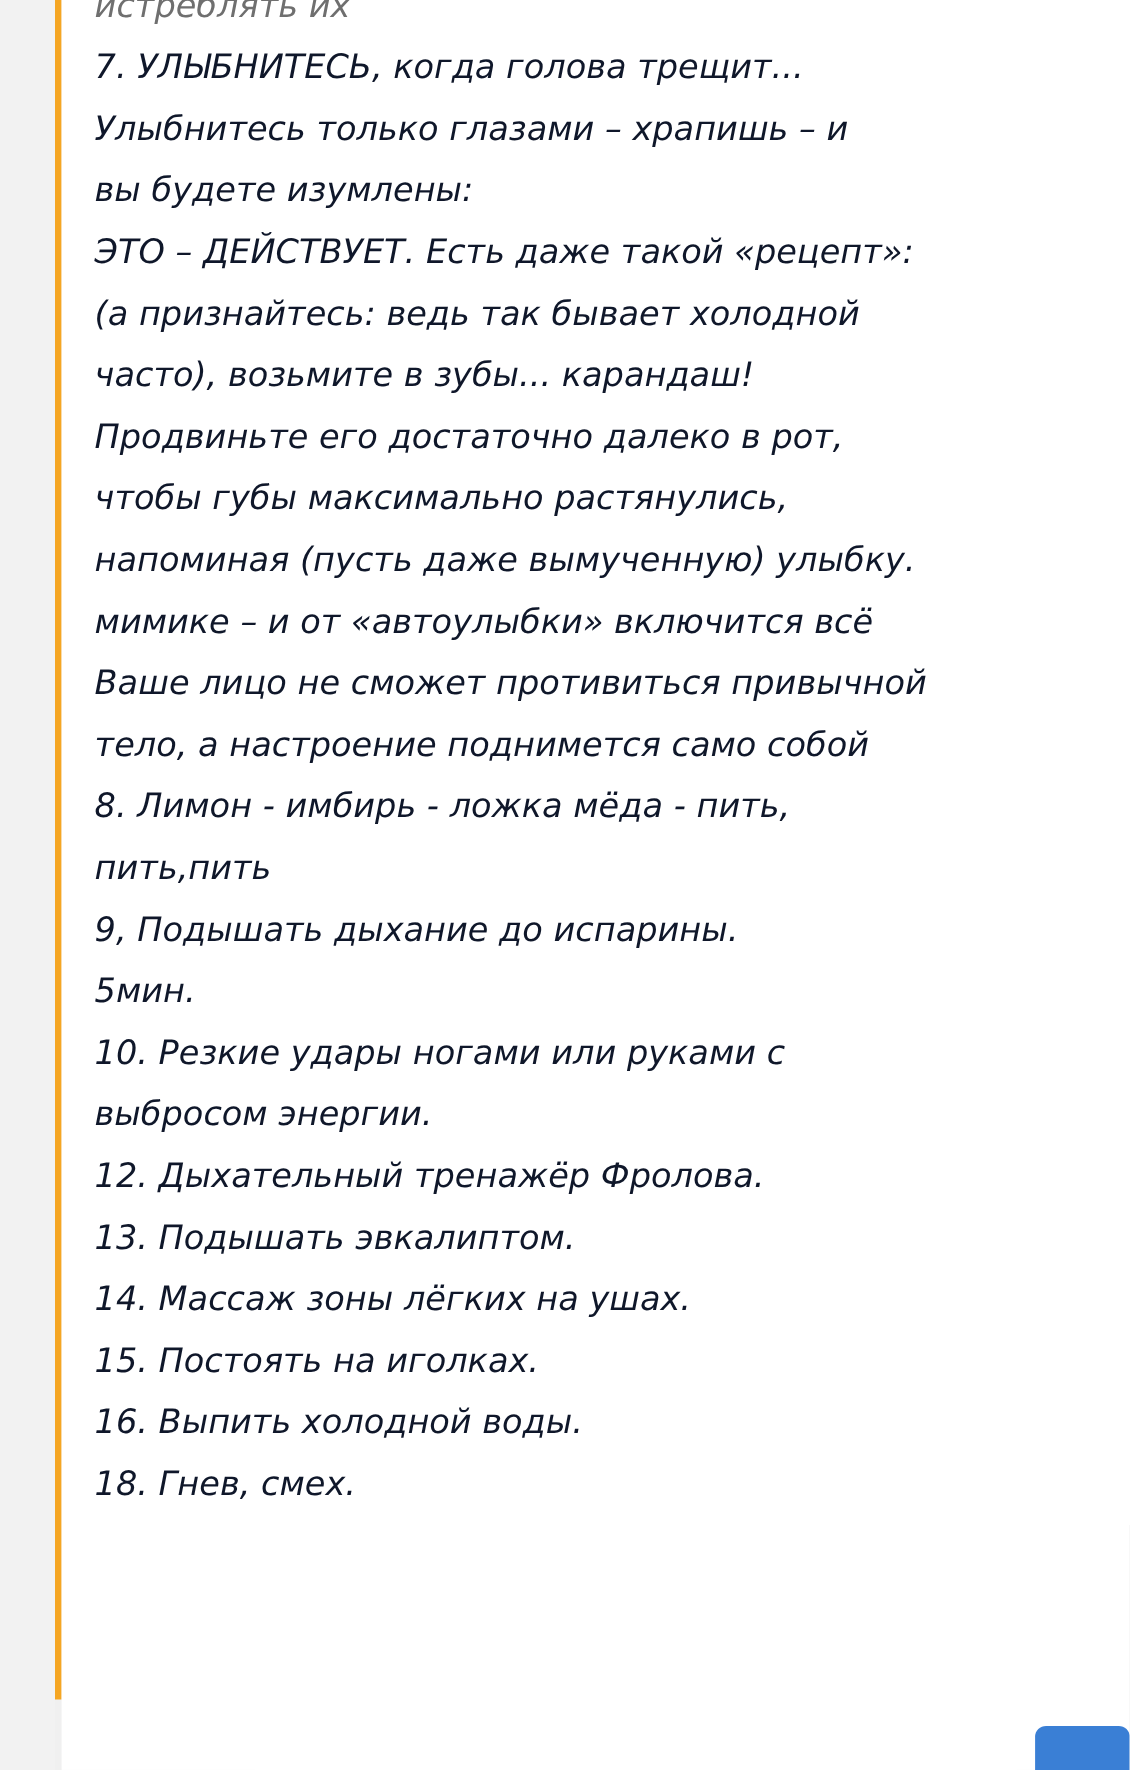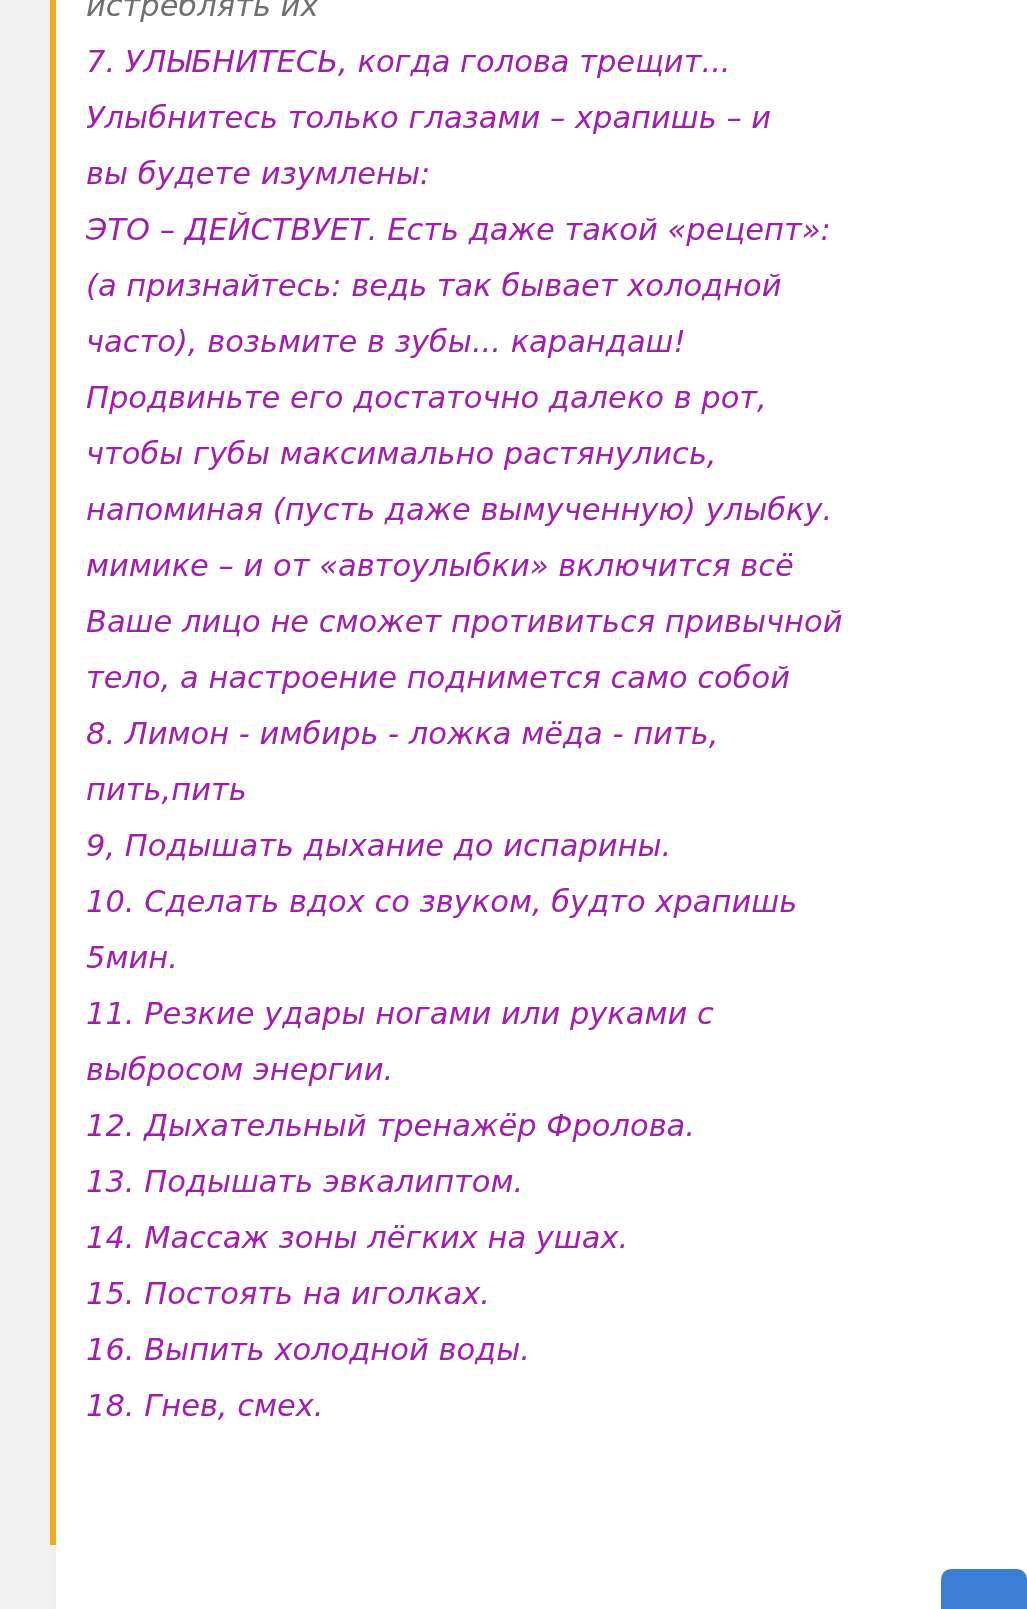--- a/index.html
+++ b/index.html
@@ -50,21 +50,21 @@
     left: 30px;
     top: -22px;
     width: 920px;
   }
 
   .line {
     font-family: "DejaVu Sans", sans-serif;
     font-style: italic;
     font-size: 30.5px;
     line-height: 56px;
-    color: #a21caf;
+    color: #0f172a;
     white-space: pre;
     letter-spacing: 0px;
   }
 
   
   .line.clipped {
     color: #6f6f6f;
   }
 
   
@@ -96,23 +96,22 @@
     <div class="line">часто), возьмите в зубы... карандаш!</div>
     <div class="line">Продвиньте его достаточно далеко в рот,</div>
     <div class="line">чтобы губы максимально растянулись,</div>
     <div class="line">напоминая (пусть даже вымученную) улыбку.</div>
     <div class="line">мимике – и от «автоулыбки» включится всё</div>
     <div class="line">Ваше лицо не сможет противиться привычной</div>
     <div class="line">тело, а настроение поднимется само собой</div>
     <div class="line">8. Лимон - имбирь - ложка мёда - пить,</div>
     <div class="line">пить,пить</div>
     <div class="line">9, Подышать дыхание до испарины.</div>
-    <div class="line">10. Сделать вдох со звуком, будто храпишь</div>
     <div class="line">5мин.</div>
-    <div class="line">11. Резкие удары ногами или руками с</div>
+    <div class="line">10. Резкие удары ногами или руками с</div>
     <div class="line">выбросом энергии.</div>
     <div class="line">12. Дыхательный тренажёр Фролова.</div>
     <div class="line">13. Подышать эвкалиптом.</div>
     <div class="line">14. Массаж зоны лёгких на ушах.</div>
     <div class="line">15. Постоять на иголках.</div>
     <div class="line">16. Выпить холодной воды.</div>
     <div class="line">18. Гнев, смех.</div>
   </div>
 </div>
 

